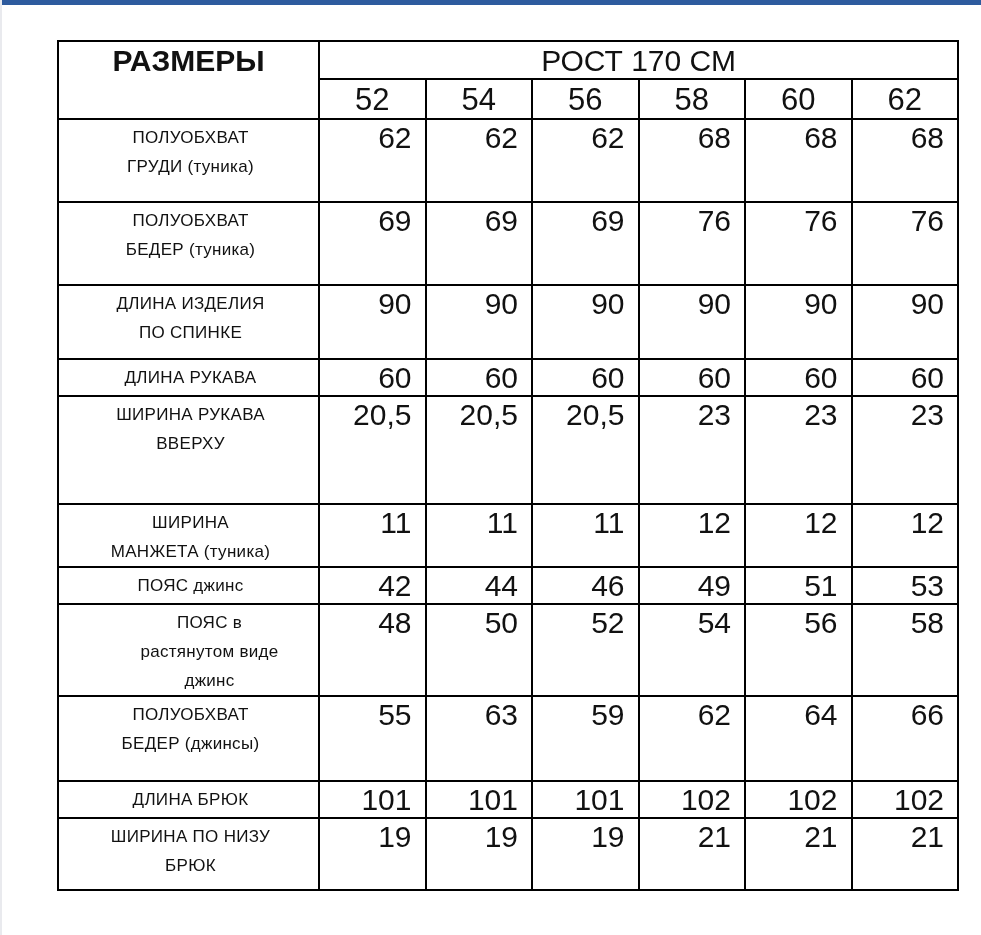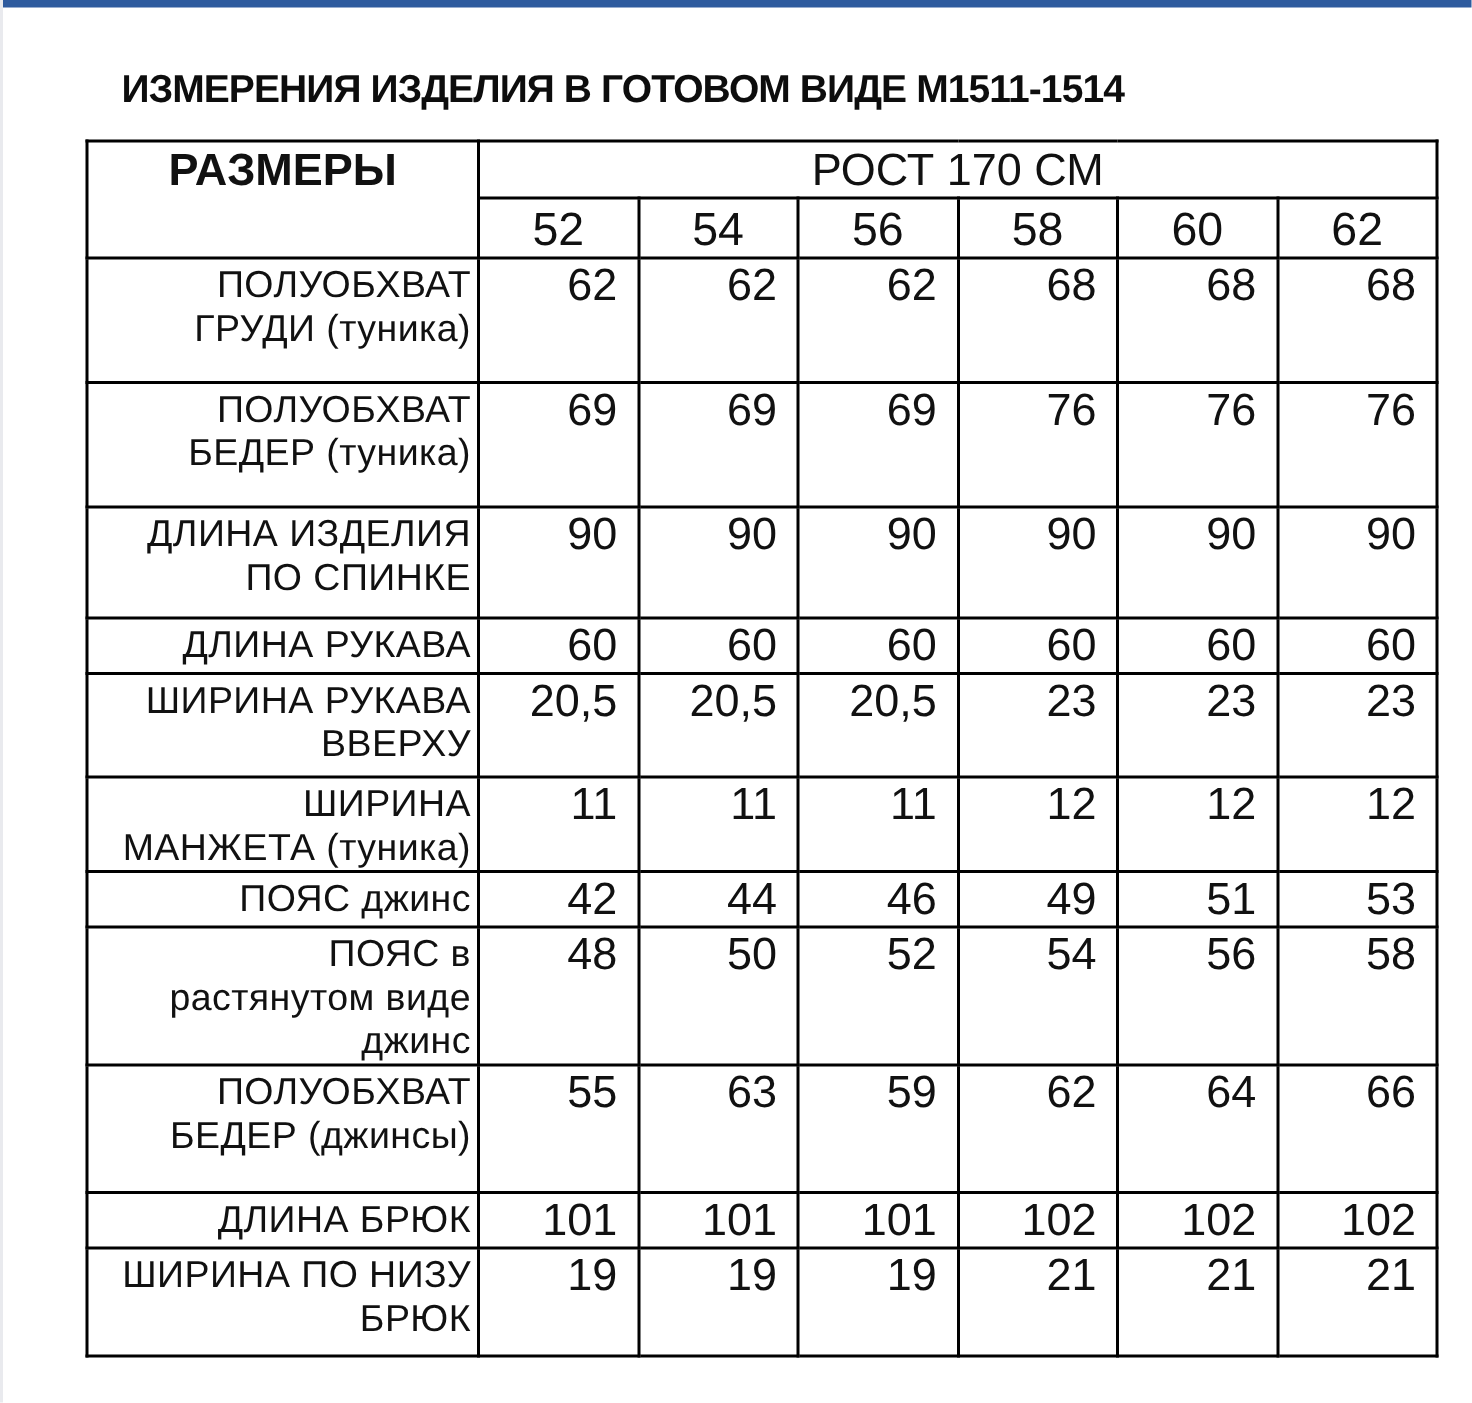--- a/index.html
+++ b/index.html
@@ -63,54 +63,53 @@
     font-size: 30px;
     text-align: center;
     padding-top: 2px;
   }
   th.size {
     font-size: 31px;
     text-align: center;
     padding-top: 2px;
   }
   td.lbl {
-    font-size: 25px;
-    text-align: right;
+    font-size: 17px;
+    text-align: center;
     padding: 3px 4px 0 8px;
     line-height: 29px;
     white-space: pre-line;
     letter-spacing: 0.3px;
   }
   td.val {
     font-size: 30px;
     text-align: right;
     padding: 1px 13px 0 0;
   }
   thead tr:nth-child(1) th { height: 38px; }
   thead tr:nth-child(2) th { height: 39px; }
   tbody tr:nth-child(1)  td { height: 83px; }
   tbody tr:nth-child(2)  td { height: 83px; }
   tbody tr:nth-child(3)  td { height: 74px; }
   tbody tr:nth-child(4)  td { height: 37px; }
-  tbody tr:nth-child(5)  td { height: 69px; margin-left: 20px; }
+  tbody tr:nth-child(5)  td { height: 108px; margin-left: 20px; }
   tbody tr:nth-child(6)  td { height: 57px; }
   tbody tr:nth-child(7)  td { height: 33px; }
   tbody tr:nth-child(8)  td { height: 88px; padding-left: 46px; }
   tbody tr:nth-child(9)  td { height: 85px; }
   tbody tr:nth-child(10) td { height: 36px; }
   tbody tr:nth-child(11) td { height: 72px; }
 </style>
 </head>
 <body>
 
 <div class="top-bar"></div>
 <div class="left-edge"></div>
 
 <div class="header">
-  <div class="doc-title">ИЗМЕРЕНИЯ ИЗДЕЛИЯ В ГОТОВОМ ВИДЕ М1511-1514</div>
 </div>
 
 <table>
   <colgroup>
     <col style="width:261px">
     <col style="width:106.5px">
       <col style="width:106.5px">
       <col style="width:106.5px">
     <col style="width:106.5px">
       <col style="width:106.5px">

